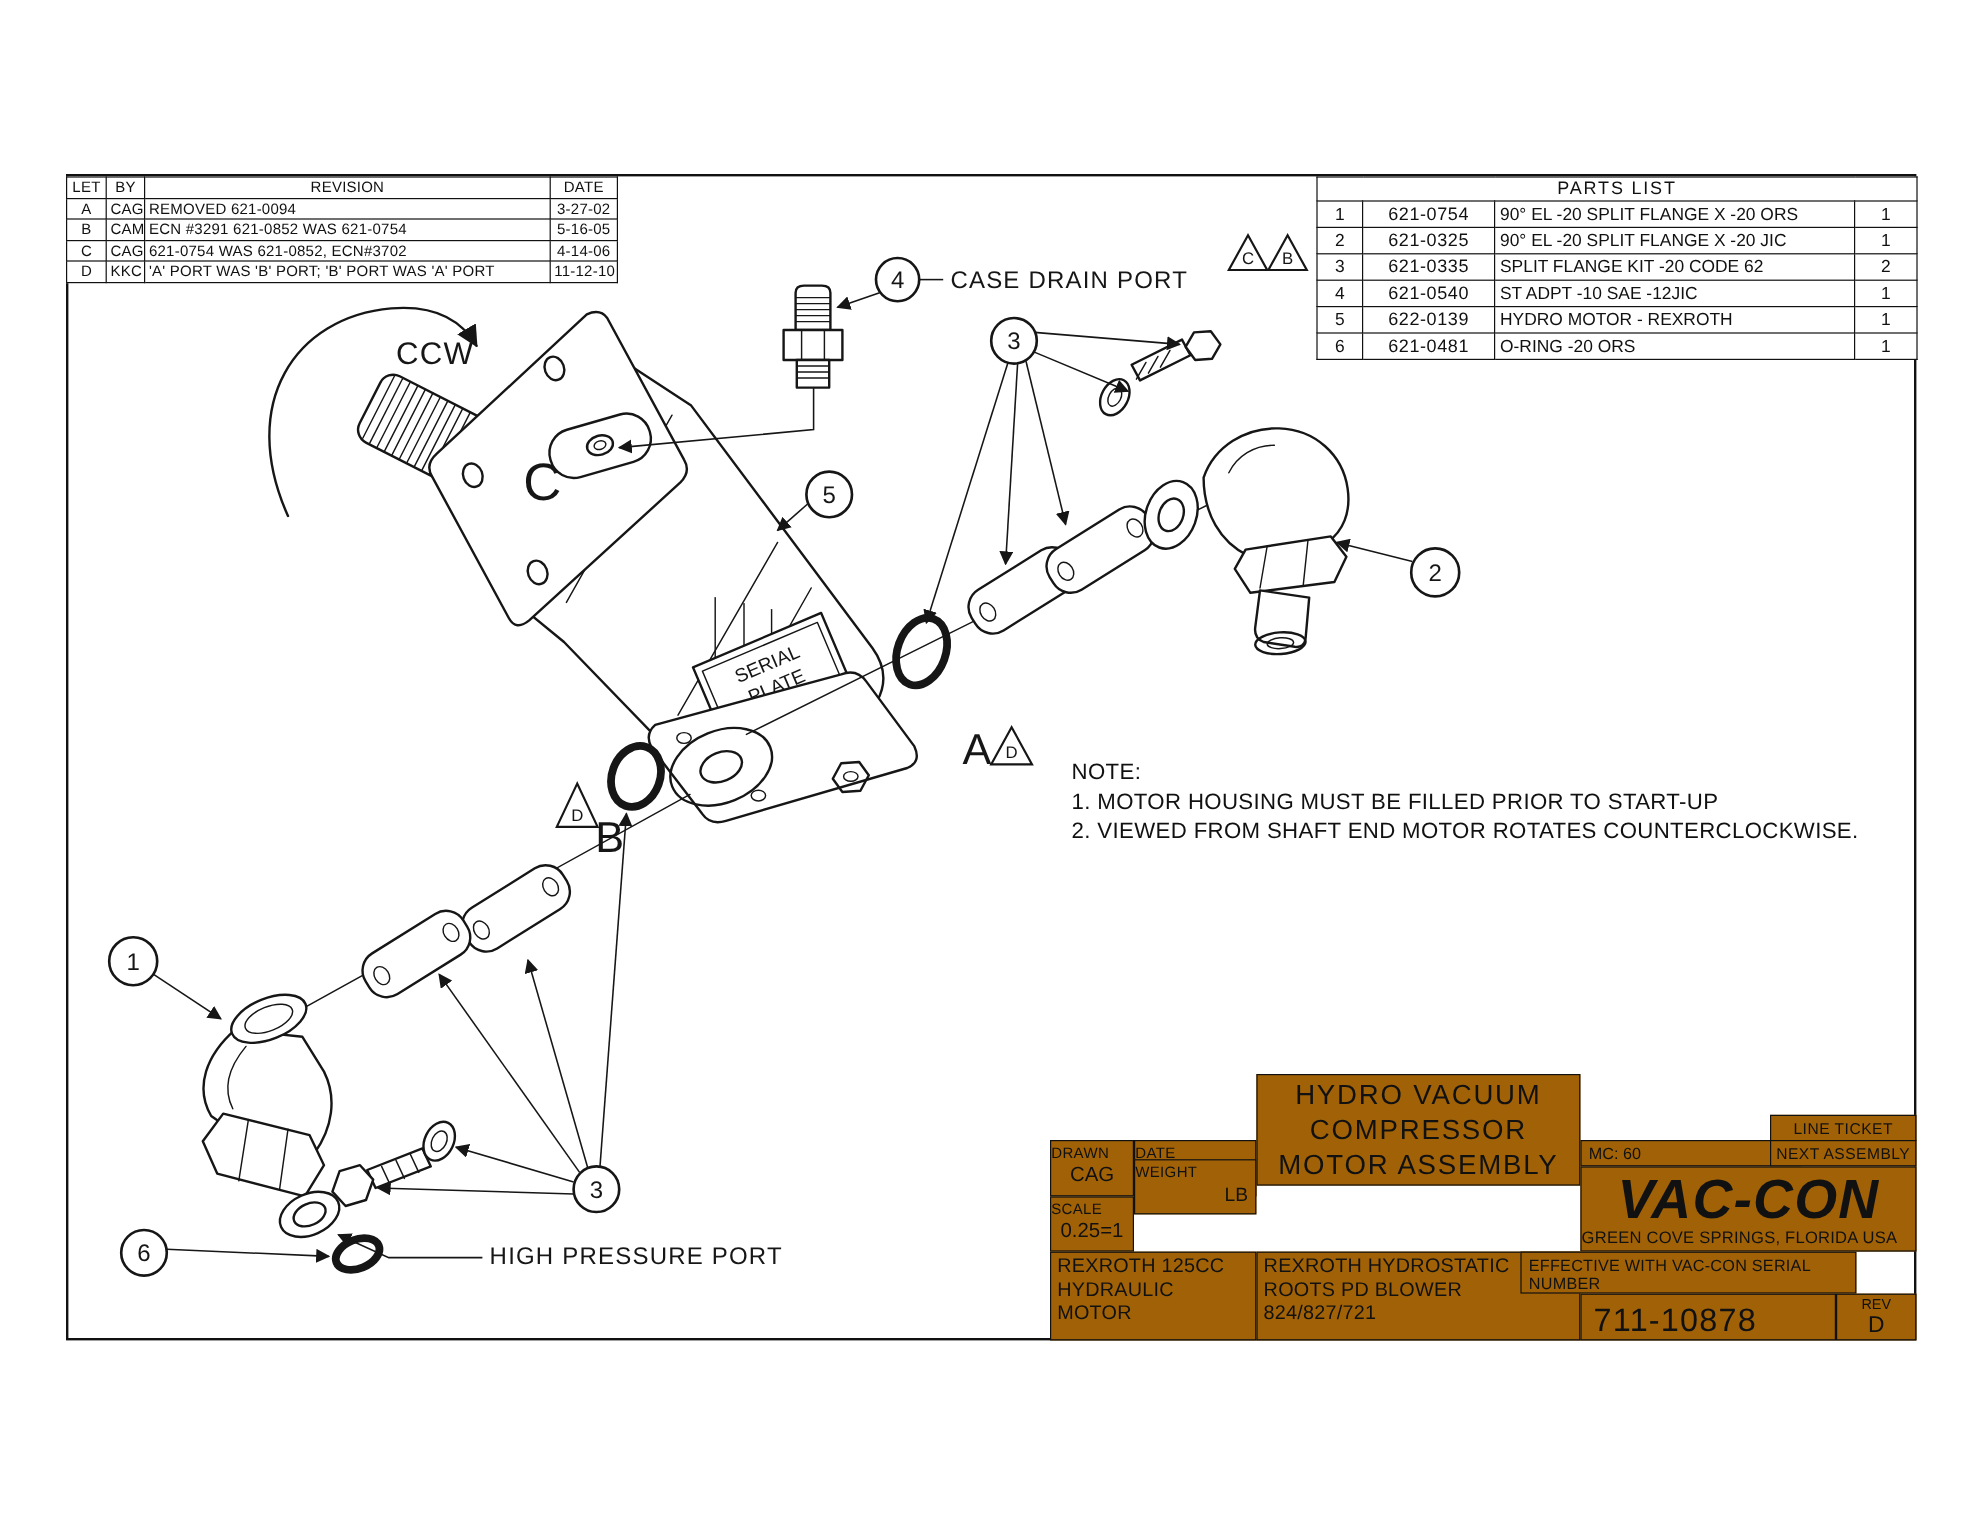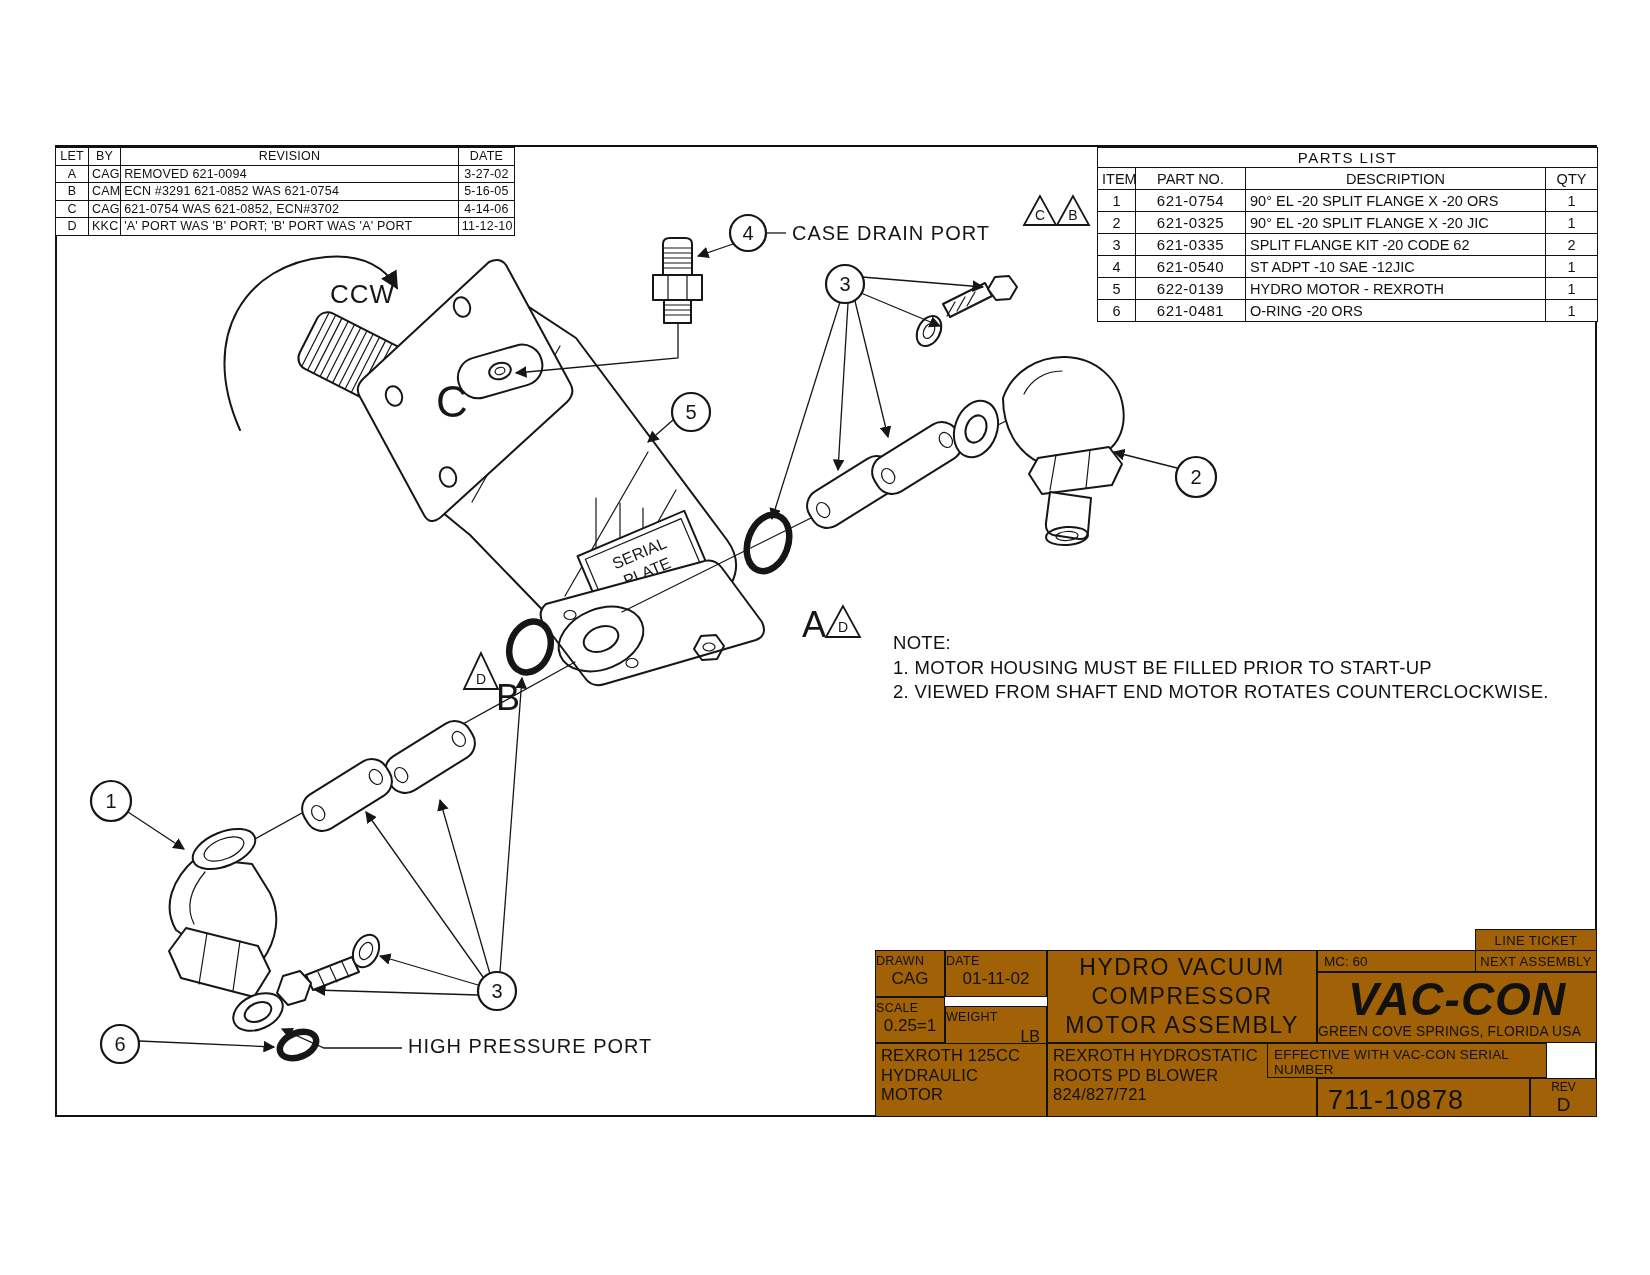--- a/index.html
+++ b/index.html
@@ -340,26 +340,20 @@
       <col style="width:38px">
       <col style="width:110px">
       <col style="width:300px">
       <col style="width:52px">
     </colgroup>
   <tbody>
       <tr>
     <td colspan="4" class="pt-title">PARTS LIST</td>
   </tr>
   <tr>
-    <td>ITEM</td>
-    <td>PART NO.</td>
-    <td>DESCRIPTION</td>
-    <td>QTY</td>
-  </tr>
-  <tr>
     <td>1</td>
     <td class="pn">621-0754</td>
     <td class="l">90° EL -20 SPLIT FLANGE X -20 ORS</td>
     <td>1</td>
   </tr>
   <tr>
     <td>2</td>
     <td class="pn">621-0325</td>
     <td class="l">90° EL -20 SPLIT FLANGE X -20 JIC</td>
     <td>1</td>
@@ -402,25 +396,25 @@
   <span class="val">CAG</span>
 </div>
 <div class="tb" style="left:945px;top:950px;width:102px;height:47px">
   <span class="lab">DATE</span>
   <span class="val">01-11-02</span>
 </div>
 <div class="tb" style="left:875px;top:997px;width:70px;height:46px">
   <span class="lab">SCALE</span>
   <span class="val">0.25=1</span>
 </div>
-<div class="tb" style="left:945px;top:1006px;width:102px;height:46px">
+<div class="tb" style="left:945px;top:966px;width:102px;height:46px">
   <span class="lab">WEIGHT</span>
   <span class="val-right">LB</span>
 </div>
-<div class="tb tb-title" style="left:1047px;top:950px;width:270px;height:93px">
+<div class="tb tb-title" style="left:1047px;top:895px;width:270px;height:93px">
   <div>HYDRO VACUUM</div>
   <div>COMPRESSOR</div>
   <div>MOTOR ASSEMBLY</div>
 </div>
 <div class="tb stack" style="left:875px;top:1043px;width:172px;height:74px">
   <div>REXROTH 125CC</div>
   <div>HYDRAULIC</div>
   <div>MOTOR</div>
 </div>
 <div class="tb stack" style="left:1047px;top:1043px;width:270px;height:74px">

